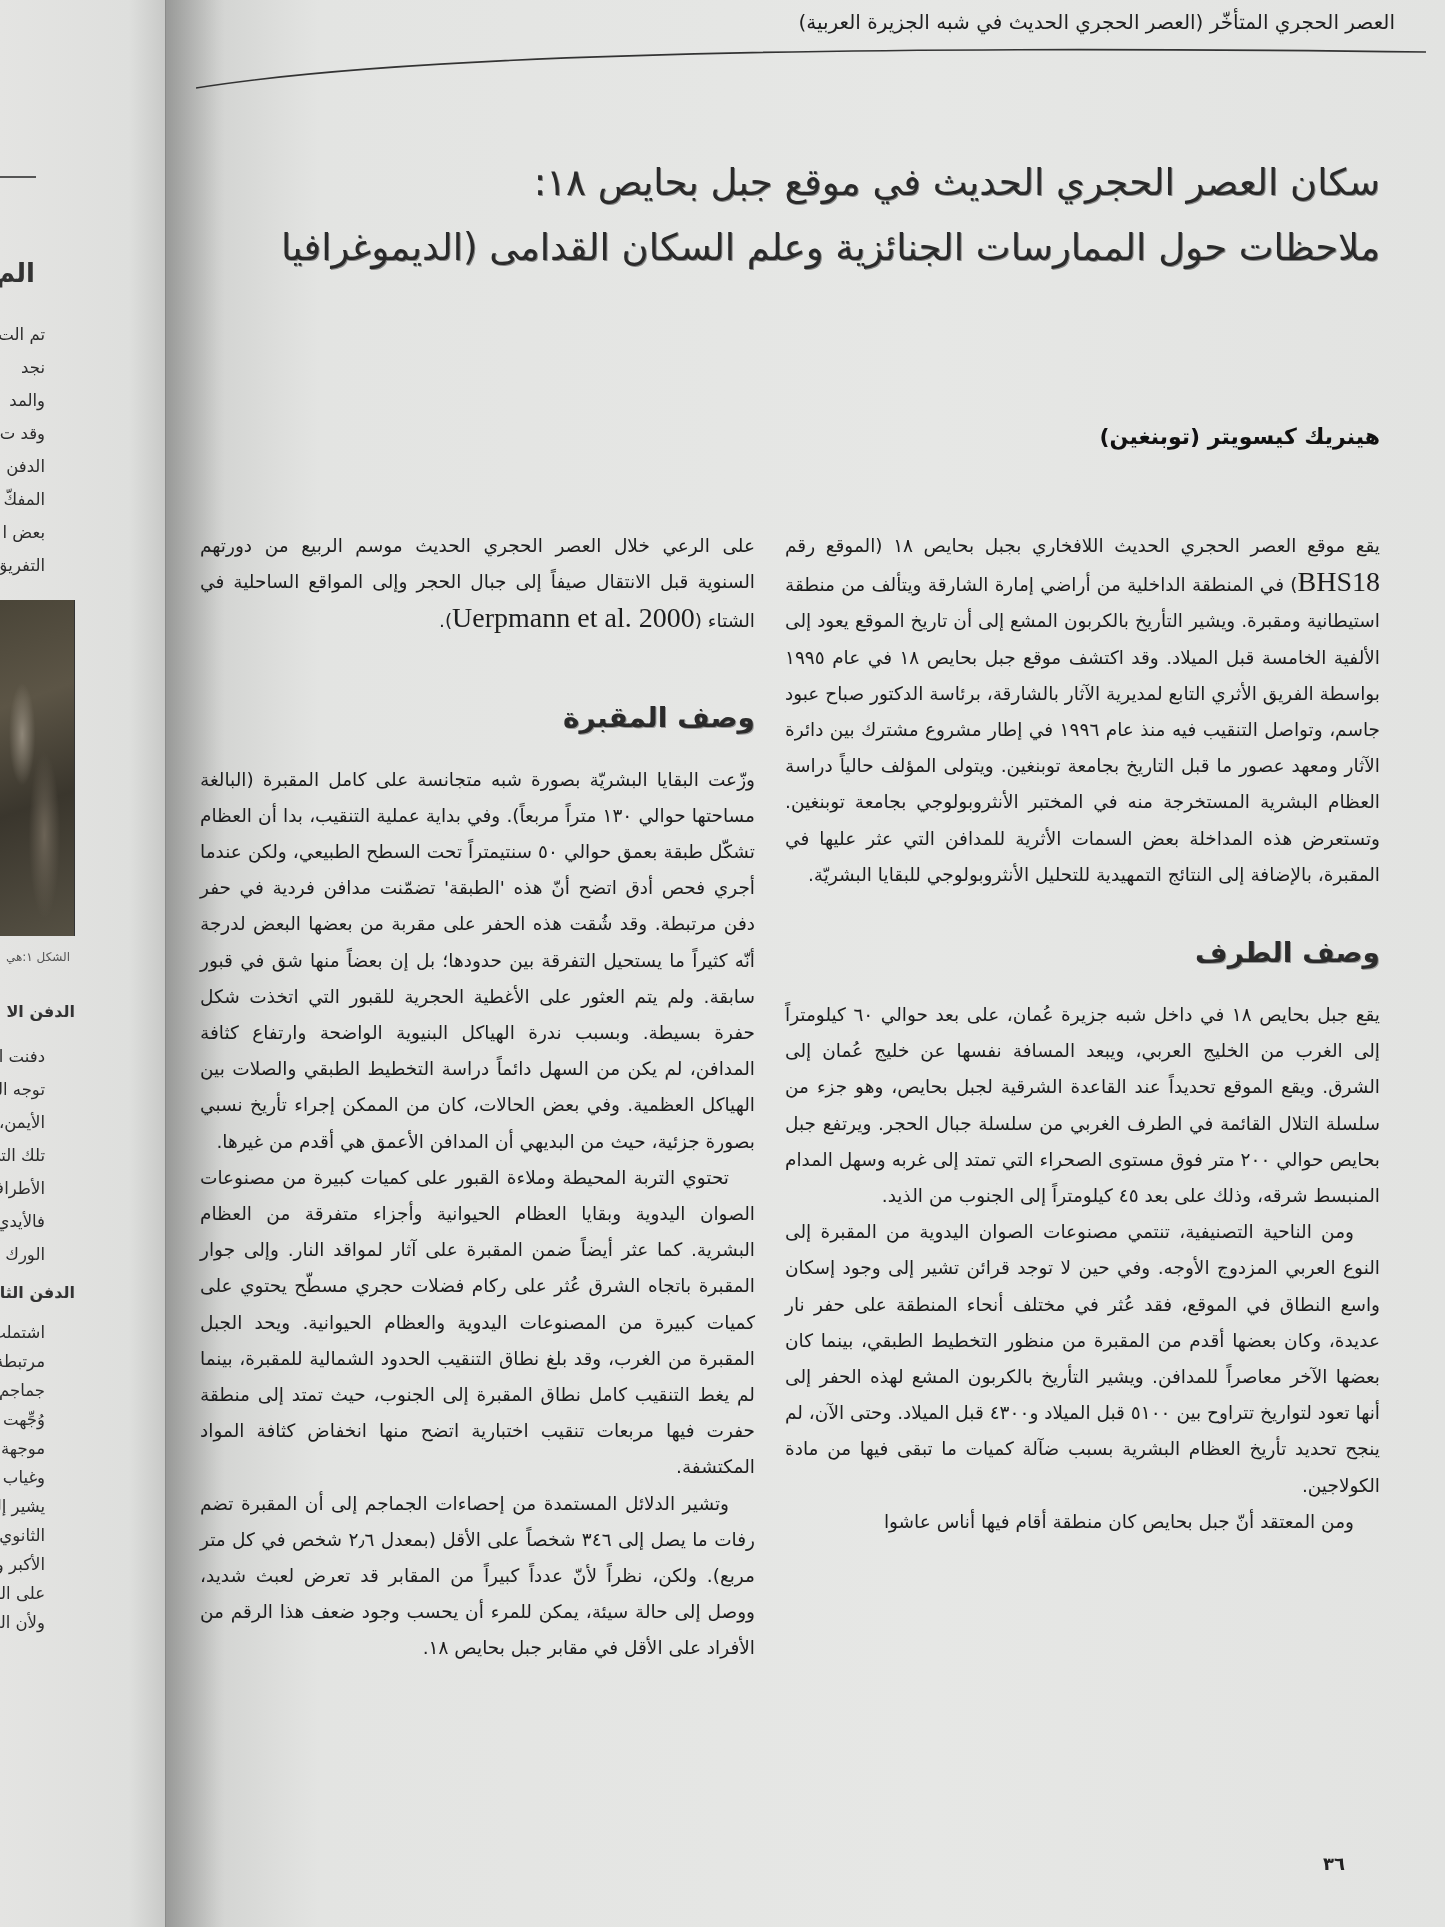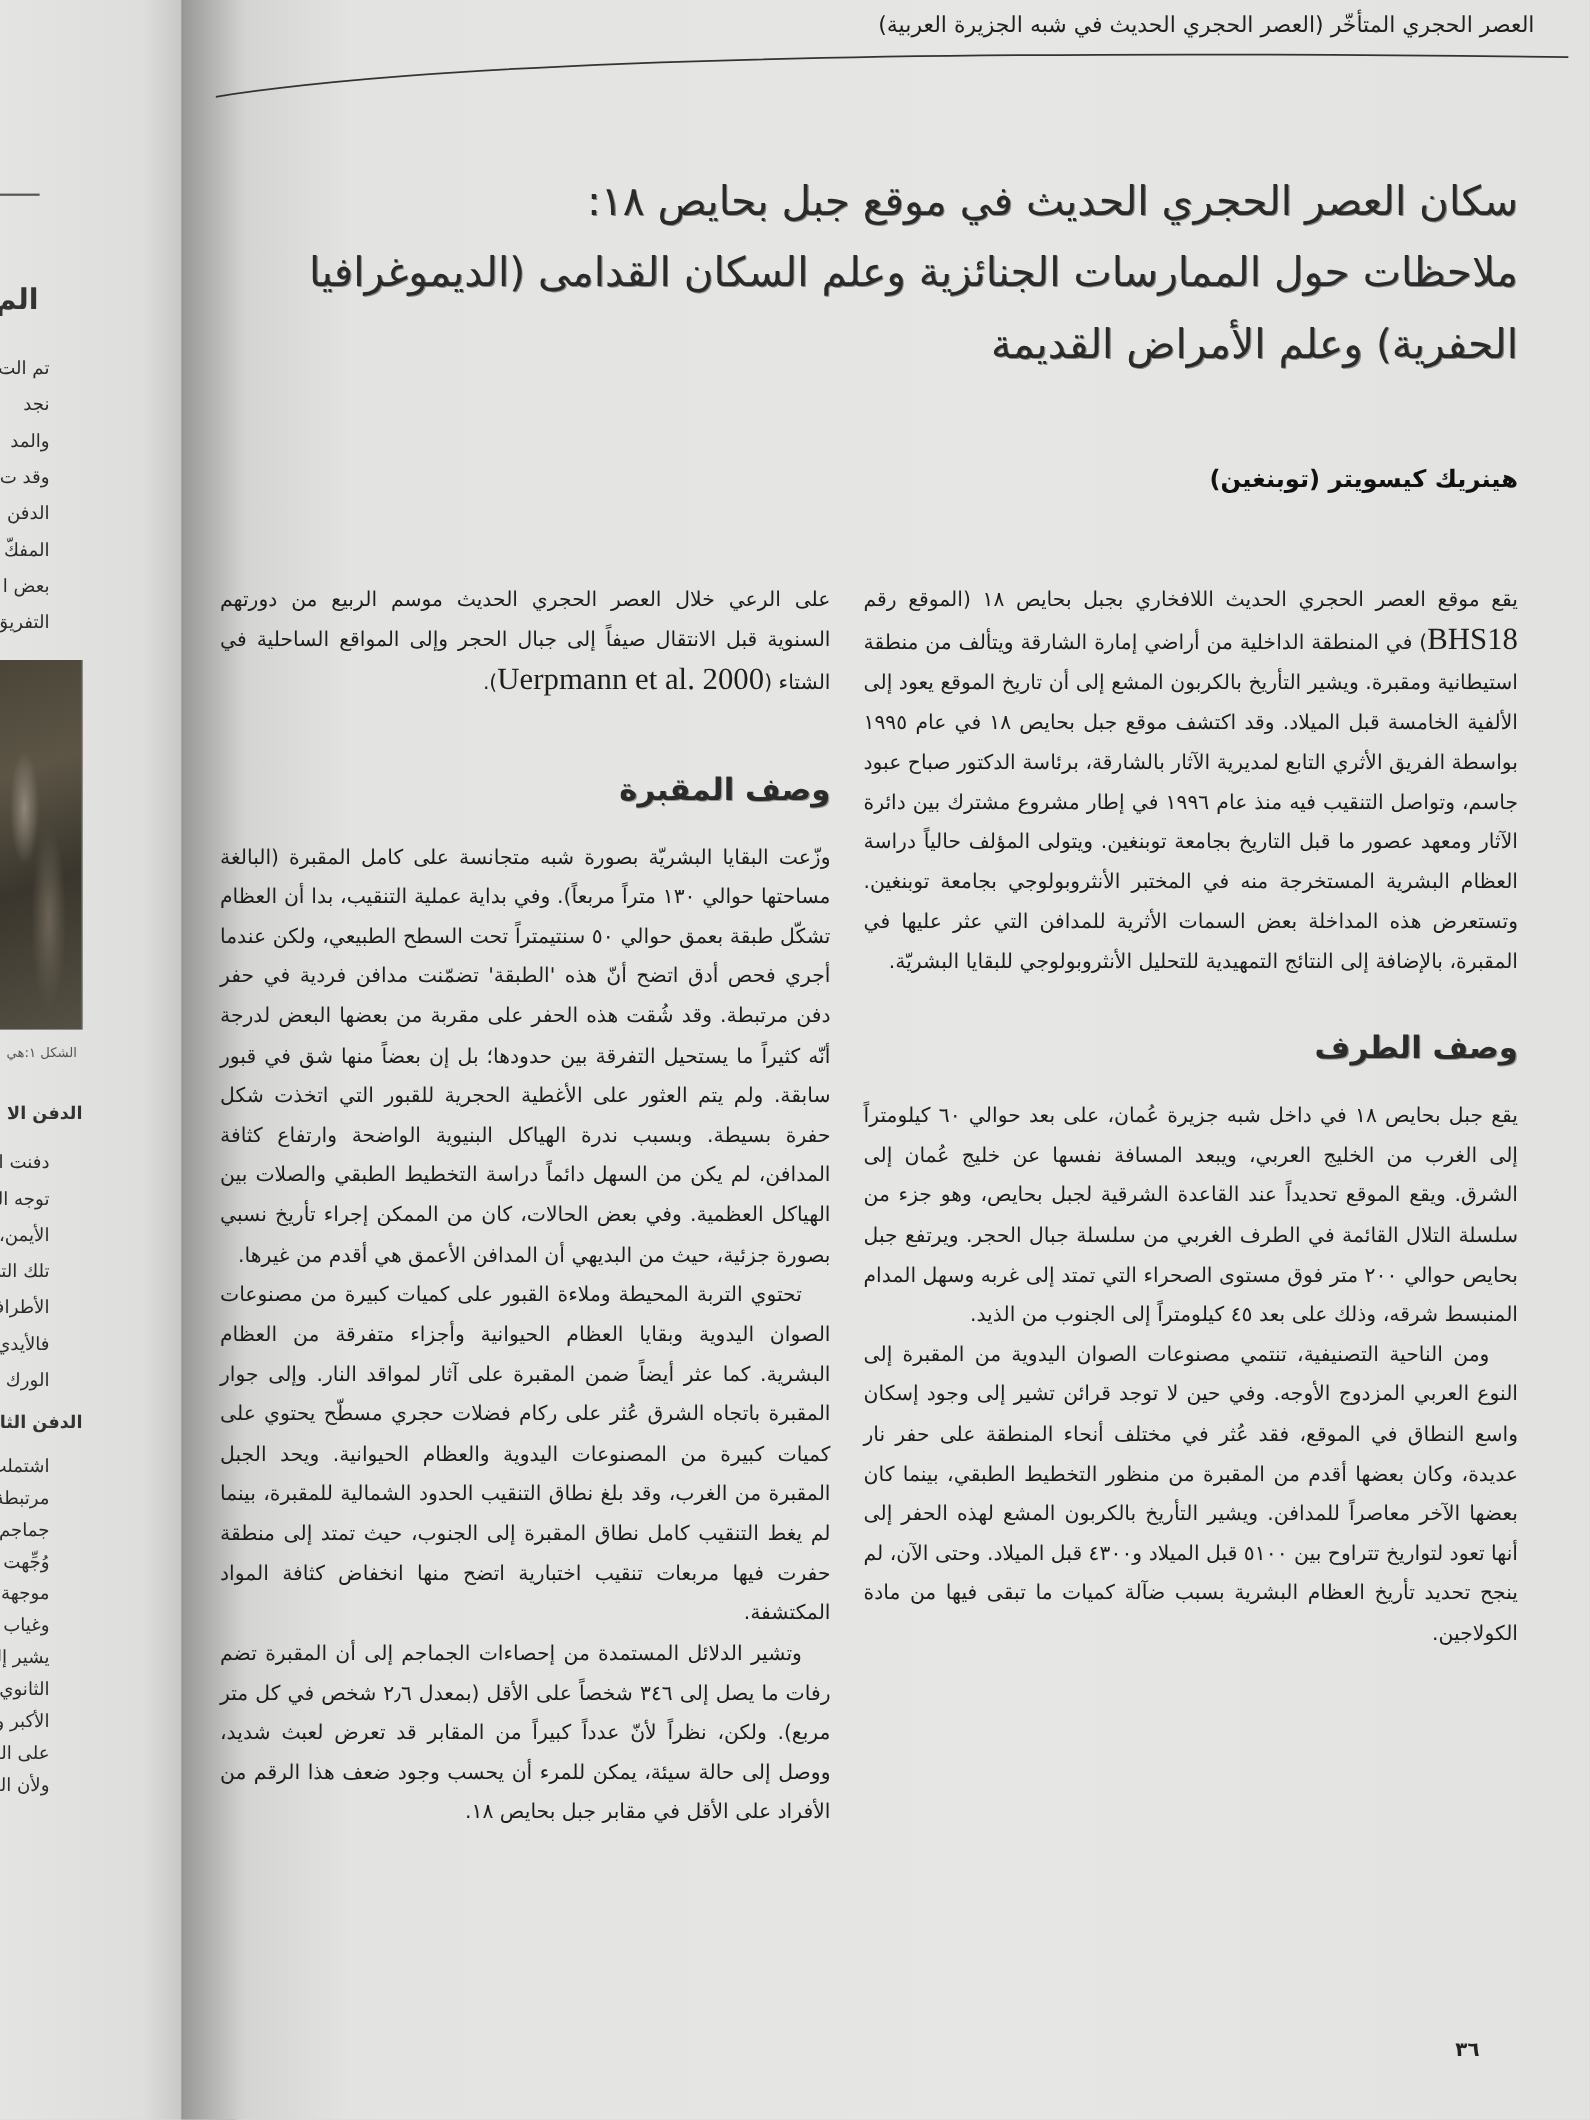--- a/index.html
+++ b/index.html
@@ -146,32 +146,32 @@
 
   <div class="page">
     <div class="running-head">العصر الحجري المتأخّر (العصر الحجري الحديث في شبه الجزيرة العربية)</div>
     <svg class="head-rule" viewBox="0 0 1230 90">
       <path d="M0 88 Q 300 40 1230 52" stroke="#333" stroke-width="1.6" fill="none"></path>
     </svg>
 
     <div class="title">
       <div>سكان العصر الحجري الحديث في موقع جبل بحايص ١٨:</div>
       <div>ملاحظات حول الممارسات الجنائزية وعلم السكان القدامى (الديموغرافيا</div>
-      <div>الحفرية) وعلم الأمراض القديمة</div>
     </div>
 
     <div class="author">هينريك كيسويتر (توبنغين)</div>
 
     <div class="col col-right">
       <p>
         <span>يقع موقع العصر الحجري الحديث اللافخاري بجبل بحايص ١٨ (الموقع رقم </span><span class="latin">BHS18</span><span>) في المنطقة الداخلية من أراضي إمارة الشارقة ويتألف من منطقة استيطانية ومقبرة. ويشير التأريخ بالكربون المشع إلى أن تاريخ الموقع يعود إلى الألفية الخامسة قبل الميلاد. وقد اكتشف موقع جبل بحايص ١٨ في عام ١٩٩٥ بواسطة الفريق الأثري التابع لمديرية الآثار بالشارقة، برئاسة الدكتور صباح عبود جاسم، وتواصل التنقيب فيه منذ عام ١٩٩٦ في إطار مشروع مشترك بين دائرة الآثار ومعهد عصور ما قبل التاريخ بجامعة توبنغين. ويتولى المؤلف حالياً دراسة العظام البشرية المستخرجة منه في المختبر الأنثروبولوجي بجامعة توبنغين. وتستعرض هذه المداخلة بعض السمات الأثرية للمدافن التي عثر عليها في المقبرة، بالإضافة إلى النتائج التمهيدية للتحليل الأنثروبولوجي للبقايا البشريّة.</span>
       </p>
       <h2 class="section-heading">وصف الطرف</h2>
       <p>يقع جبل بحايص ١٨ في داخل شبه جزيرة عُمان، على بعد حوالي ٦٠ كيلومتراً إلى الغرب من الخليج العربي، ويبعد المسافة نفسها عن خليج عُمان إلى الشرق. ويقع الموقع تحديداً عند القاعدة الشرقية لجبل بحايص، وهو جزء من سلسلة التلال القائمة في الطرف الغربي من سلسلة جبال الحجر. ويرتفع جبل بحايص حوالي ٢٠٠ متر فوق مستوى الصحراء التي تمتد إلى غربه وسهل المدام المنبسط شرقه، وذلك على بعد ٤٥ كيلومتراً إلى الجنوب من الذيد.</p>
       <p class="indent gap">ومن الناحية التصنيفية، تنتمي مصنوعات الصوان اليدوية من المقبرة إلى النوع العربي المزدوج الأوجه. وفي حين لا توجد قرائن تشير إلى وجود إسكان واسع النطاق في الموقع، فقد عُثر في مختلف أنحاء المنطقة على حفر نار عديدة، وكان بعضها أقدم من المقبرة من منظور التخطيط الطبقي، بينما كان بعضها الآخر معاصراً للمدافن. ويشير التأريخ بالكربون المشع لهذه الحفر إلى أنها تعود لتواريخ تتراوح بين ٥١٠٠ قبل الميلاد و٤٣٠٠ قبل الميلاد. وحتى الآن، لم ينجح تحديد تأريخ العظام البشرية بسبب ضآلة كميات ما تبقى فيها من مادة الكولاجين.</p>
+      <p class="indent gap">ومن المعتقد أنّ جبل بحايص كان منطقة أقام فيها أناس عاشوا</p>
     </div>
 
     <div class="col col-left">
       <p>
         <span>على الرعي خلال العصر الحجري الحديث موسم الربيع من دورتهم السنوية قبل الانتقال صيفاً إلى جبال الحجر وإلى المواقع الساحلية في الشتاء (</span><span class="latin">Uerpmann et al. 2000</span><span>).</span>
       </p>
       <h2 class="section-heading">وصف المقبرة</h2>
       <p>وزّعت البقايا البشريّة بصورة شبه متجانسة على كامل المقبرة (البالغة مساحتها حوالي ١٣٠ متراً مربعاً). وفي بداية عملية التنقيب، بدا أن العظام تشكّل طبقة بعمق حوالي ٥٠ سنتيمتراً تحت السطح الطبيعي، ولكن عندما أجري فحص أدق اتضح أنّ هذه 'الطبقة' تضمّنت مدافن فردية في حفر دفن مرتبطة. وقد شُقت هذه الحفر على مقربة من بعضها البعض لدرجة أنّه كثيراً ما يستحيل التفرقة بين حدودها؛ بل إن بعضاً منها شق في قبور سابقة. ولم يتم العثور على الأغطية الحجرية للقبور التي اتخذت شكل حفرة بسيطة. وبسبب ندرة الهياكل البنيوية الواضحة وارتفاع كثافة المدافن، لم يكن من السهل دائماً دراسة التخطيط الطبقي والصلات بين الهياكل العظمية. وفي بعض الحالات، كان من الممكن إجراء تأريخ نسبي بصورة جزئية، حيث من البديهي أن المدافن الأعمق هي أقدم من غيرها.</p>
       <p class="indent">تحتوي التربة المحيطة وملاءة القبور على كميات كبيرة من مصنوعات الصوان اليدوية وبقايا العظام الحيوانية وأجزاء متفرقة من العظام البشرية. كما عثر أيضاً ضمن المقبرة على آثار لمواقد النار. وإلى جوار المقبرة باتجاه الشرق عُثر على ركام فضلات حجري مسطّح يحتوي على كميات كبيرة من المصنوعات اليدوية والعظام الحيوانية. ويحد الجبل المقبرة من الغرب، وقد بلغ نطاق التنقيب الحدود الشمالية للمقبرة، بينما لم يغط التنقيب كامل نطاق المقبرة إلى الجنوب، حيث تمتد إلى منطقة حفرت فيها مربعات تنقيب اختبارية اتضح منها انخفاض كثافة المواد المكتشفة.</p>
       <p class="indent">وتشير الدلائل المستمدة من إحصاءات الجماجم إلى أن المقبرة تضم رفات ما يصل إلى ٣٤٦ شخصاً على الأقل (بمعدل ٢٫٦ شخص في كل متر مربع). ولكن، نظراً لأنّ عدداً كبيراً من المقابر قد تعرض لعبث شديد، ووصل إلى حالة سيئة، يمكن للمرء أن يحسب وجود ضعف هذا الرقم من الأفراد على الأقل في مقابر جبل بحايص ١٨.</p>

